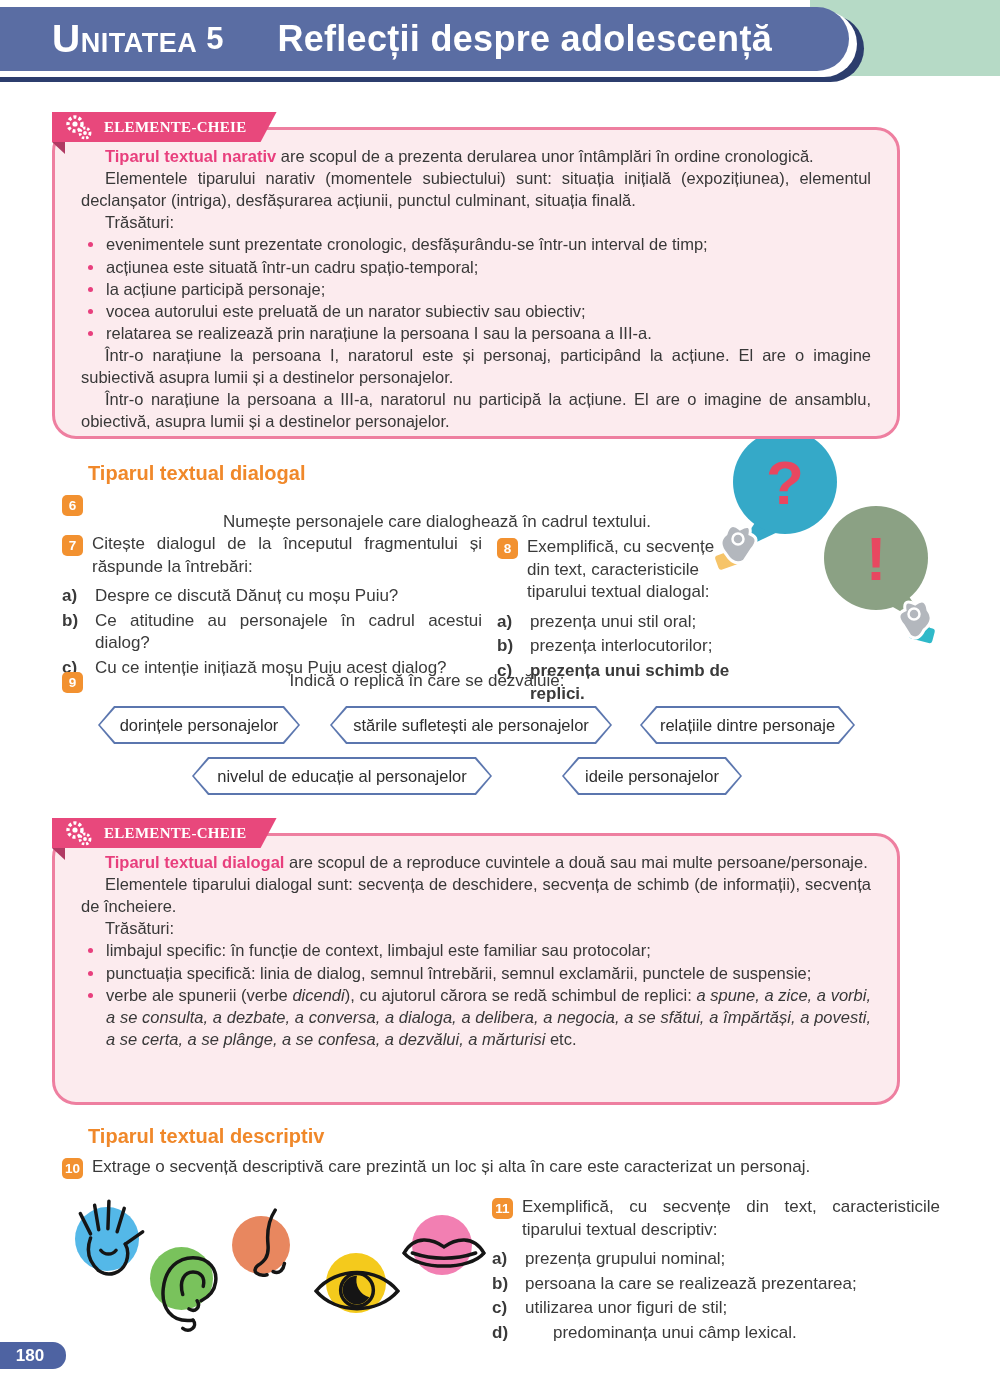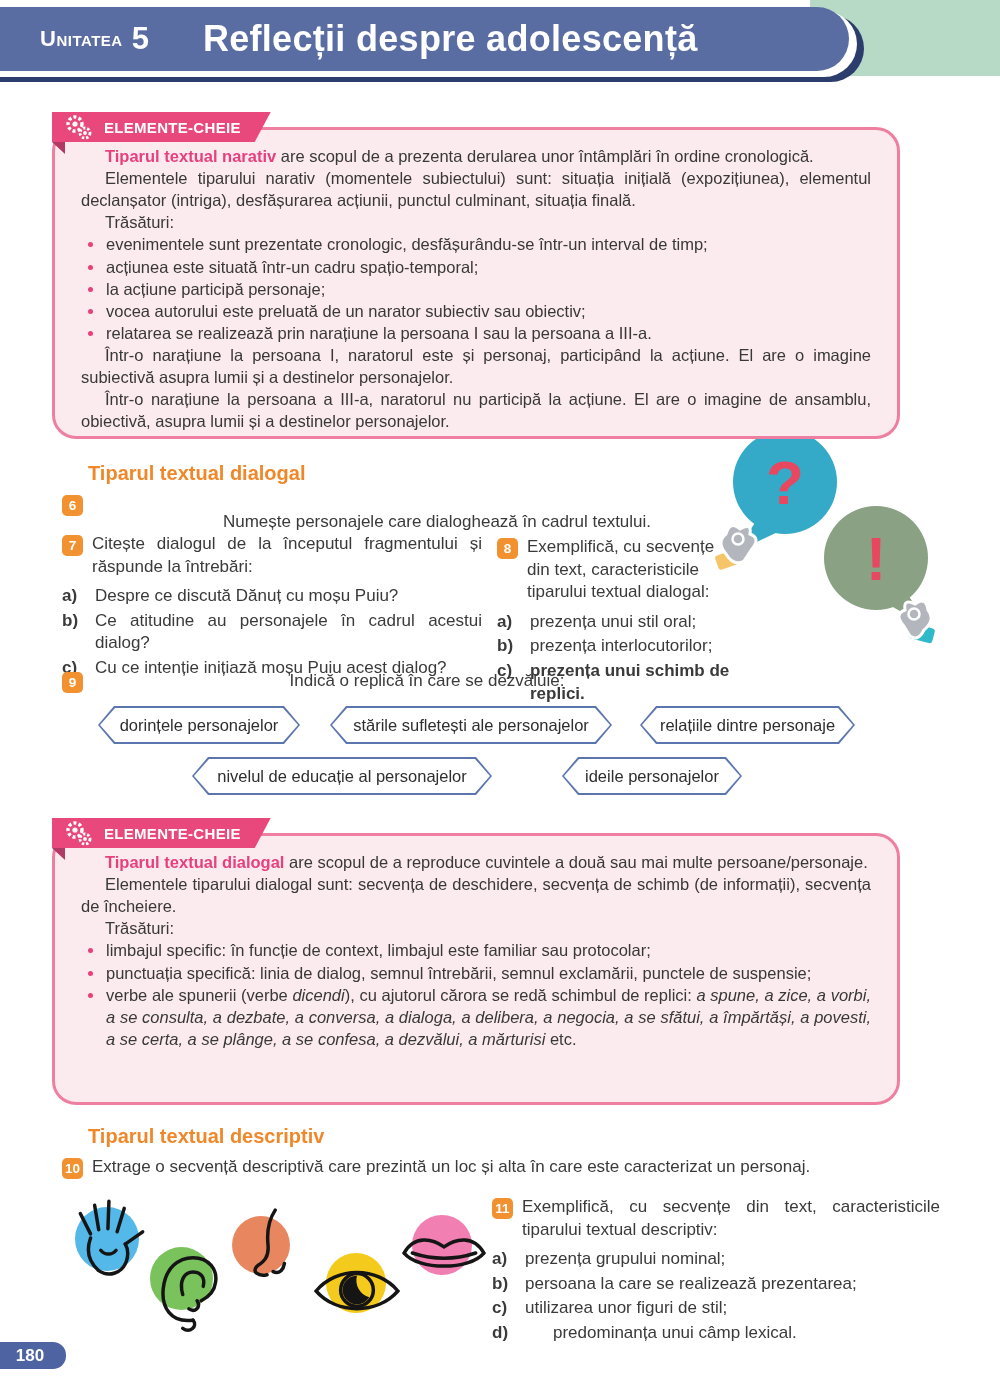--- a/index.html
+++ b/index.html
@@ -10,28 +10,28 @@
     background:#ffffff; color:#3a3a3a;
   }
   .page { position:relative; width:1000px; height:1390px; overflow:hidden; background:#fff; }
 
   
   .mint-strip { position:absolute; top:0; right:0; width:190px; height:76px; background:#b6dac6; }
   .hdr-navy  { position:absolute; top:15px; left:0; width:864px; height:67px; background:#2c3d6d; border-radius:0 46px 46px 0; }
   .hdr-white { position:absolute; top:11px; left:0; width:857px; height:66px; background:#ffffff; border-radius:0 43px 43px 0; }
   .hdr-blue  { position:absolute; top:7px;  left:0; width:849px; height:64px; background:#5a6da3; border-radius:0 40px 40px 0;
                display:flex; align-items:center; color:#fff; }
-  .unit-label { margin-left:40px; font-weight:bold; font-size:22px; font-variant:small-caps; letter-spacing:.5px; }
+  .unit-label { margin-left:52px; font-weight:bold; font-size:39px; font-variant:small-caps; letter-spacing:.5px; }
   .unit-num   { font-weight:bold; font-size:31px; margin-left:9px; }
   .hdr-title  { margin-left:54px; font-weight:bold; font-size:36px; letter-spacing:.3px; }
 
   
   .key-banner { position:absolute; left:52px; height:30px; background:#e8487c; color:#fff; z-index:3;
                 display:flex; align-items:center; padding:0 30px 0 10px; font-weight:bold; font-size:15px; letter-spacing:.3px;
-                clip-path:polygon(0 0,100% 0,calc(100% - 16px) 100%,0 100%); }
+                clip-path:polygon(0 0,100% 0,calc(100% - 16px) 100%,0 100%);font-family:Liberation Serif, serif; }
   .key-banner svg { margin-right:8px; }
   .key-fold { position:absolute; left:52px; width:13px; height:12px; background:#b03a63; z-index:2;
               clip-path:polygon(0 0,100% 0,100% 100%); }
   .key-box { position:absolute; left:52px; width:848px; background:#fcebee; border:3px solid #ee7fa0; border-radius:24px;
              padding:15px 26px 12px 26px; font-size:16.5px; line-height:1.34; text-align:justify; color:#383838; overflow:hidden; z-index:1; }
   .kb-p { margin:0; text-indent:24px; }
   .kb-lead { color:#e83f7d; font-weight:bold; }
   .kb-bullet { display:flex; margin:0; }
   .kb-dot { flex:none; width:5px; height:5px; border-radius:50%; background:#e83f7d; margin:9px 13px 0 7px; }
   .kb-btext { flex:1; text-align:justify; }

